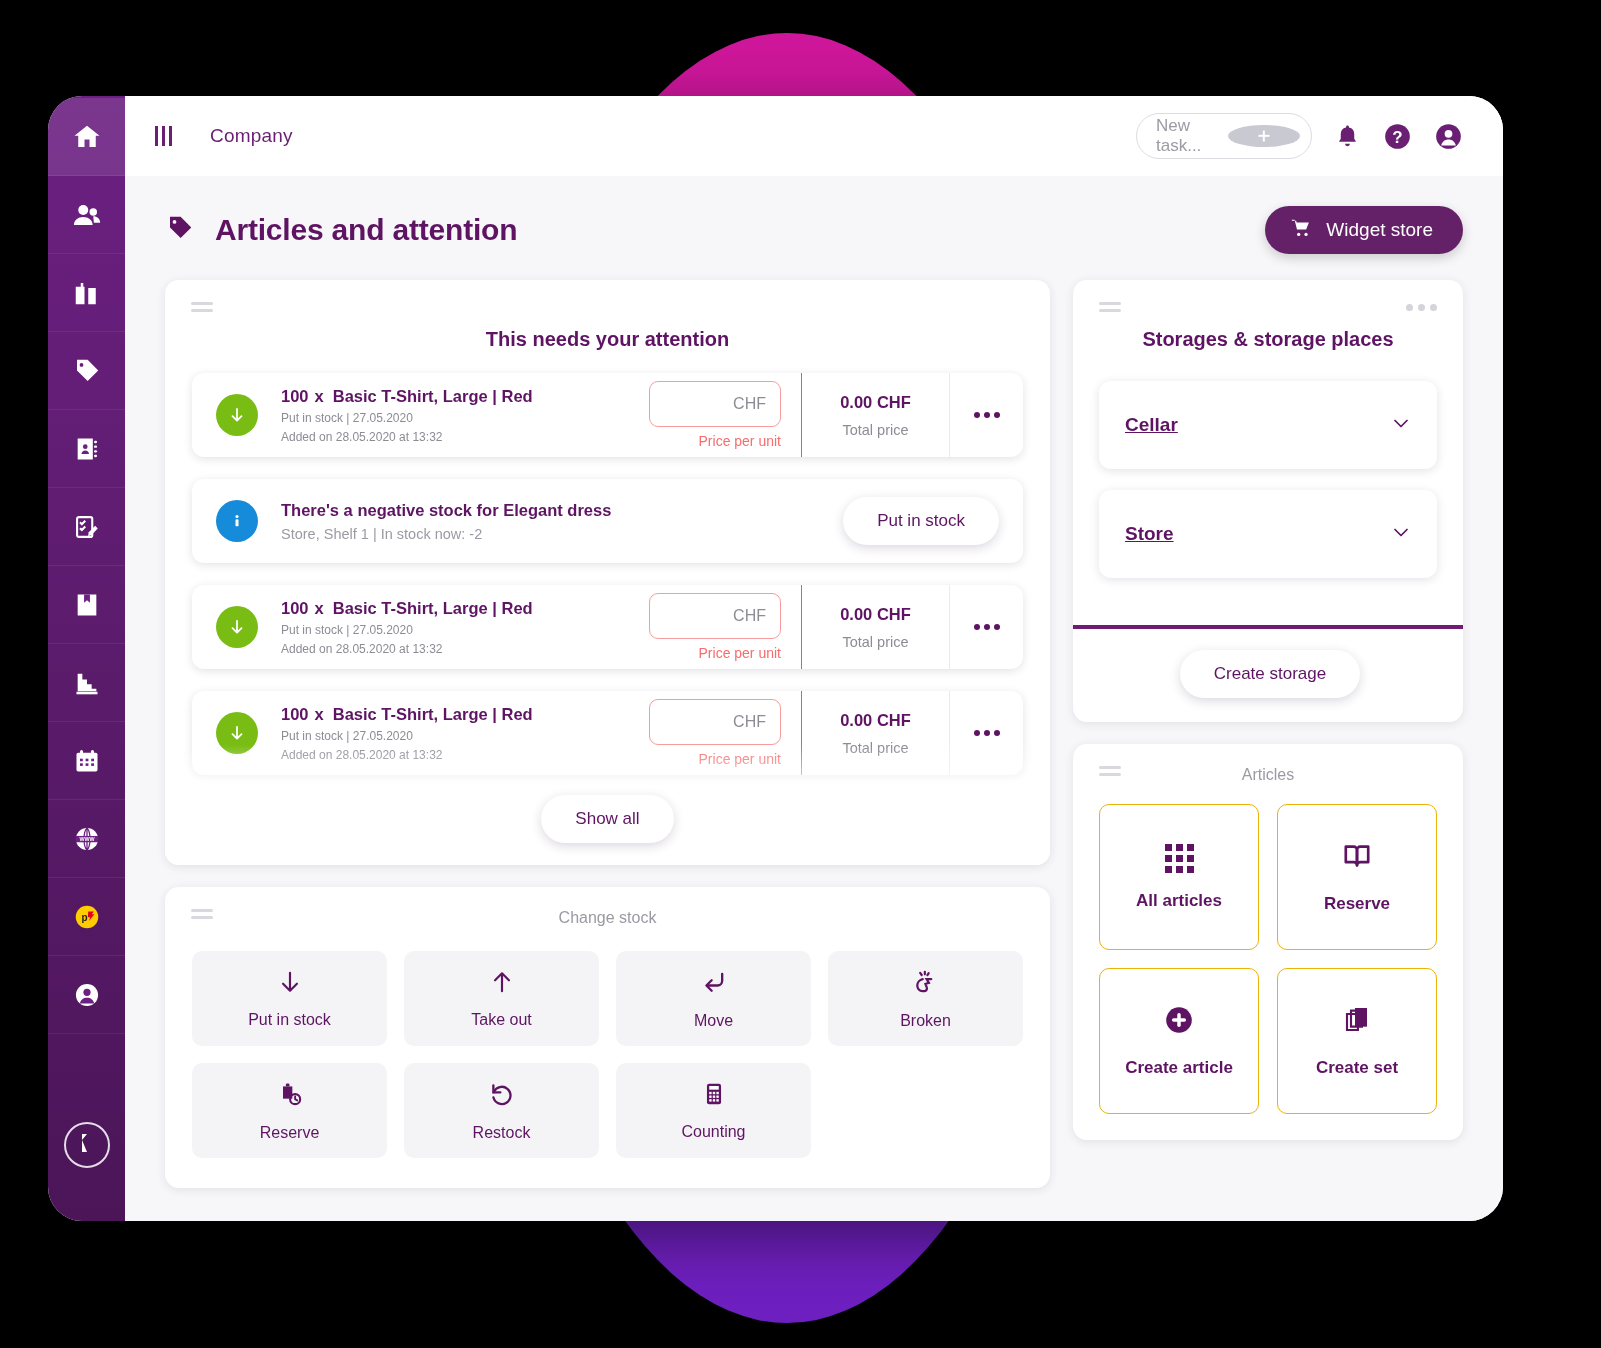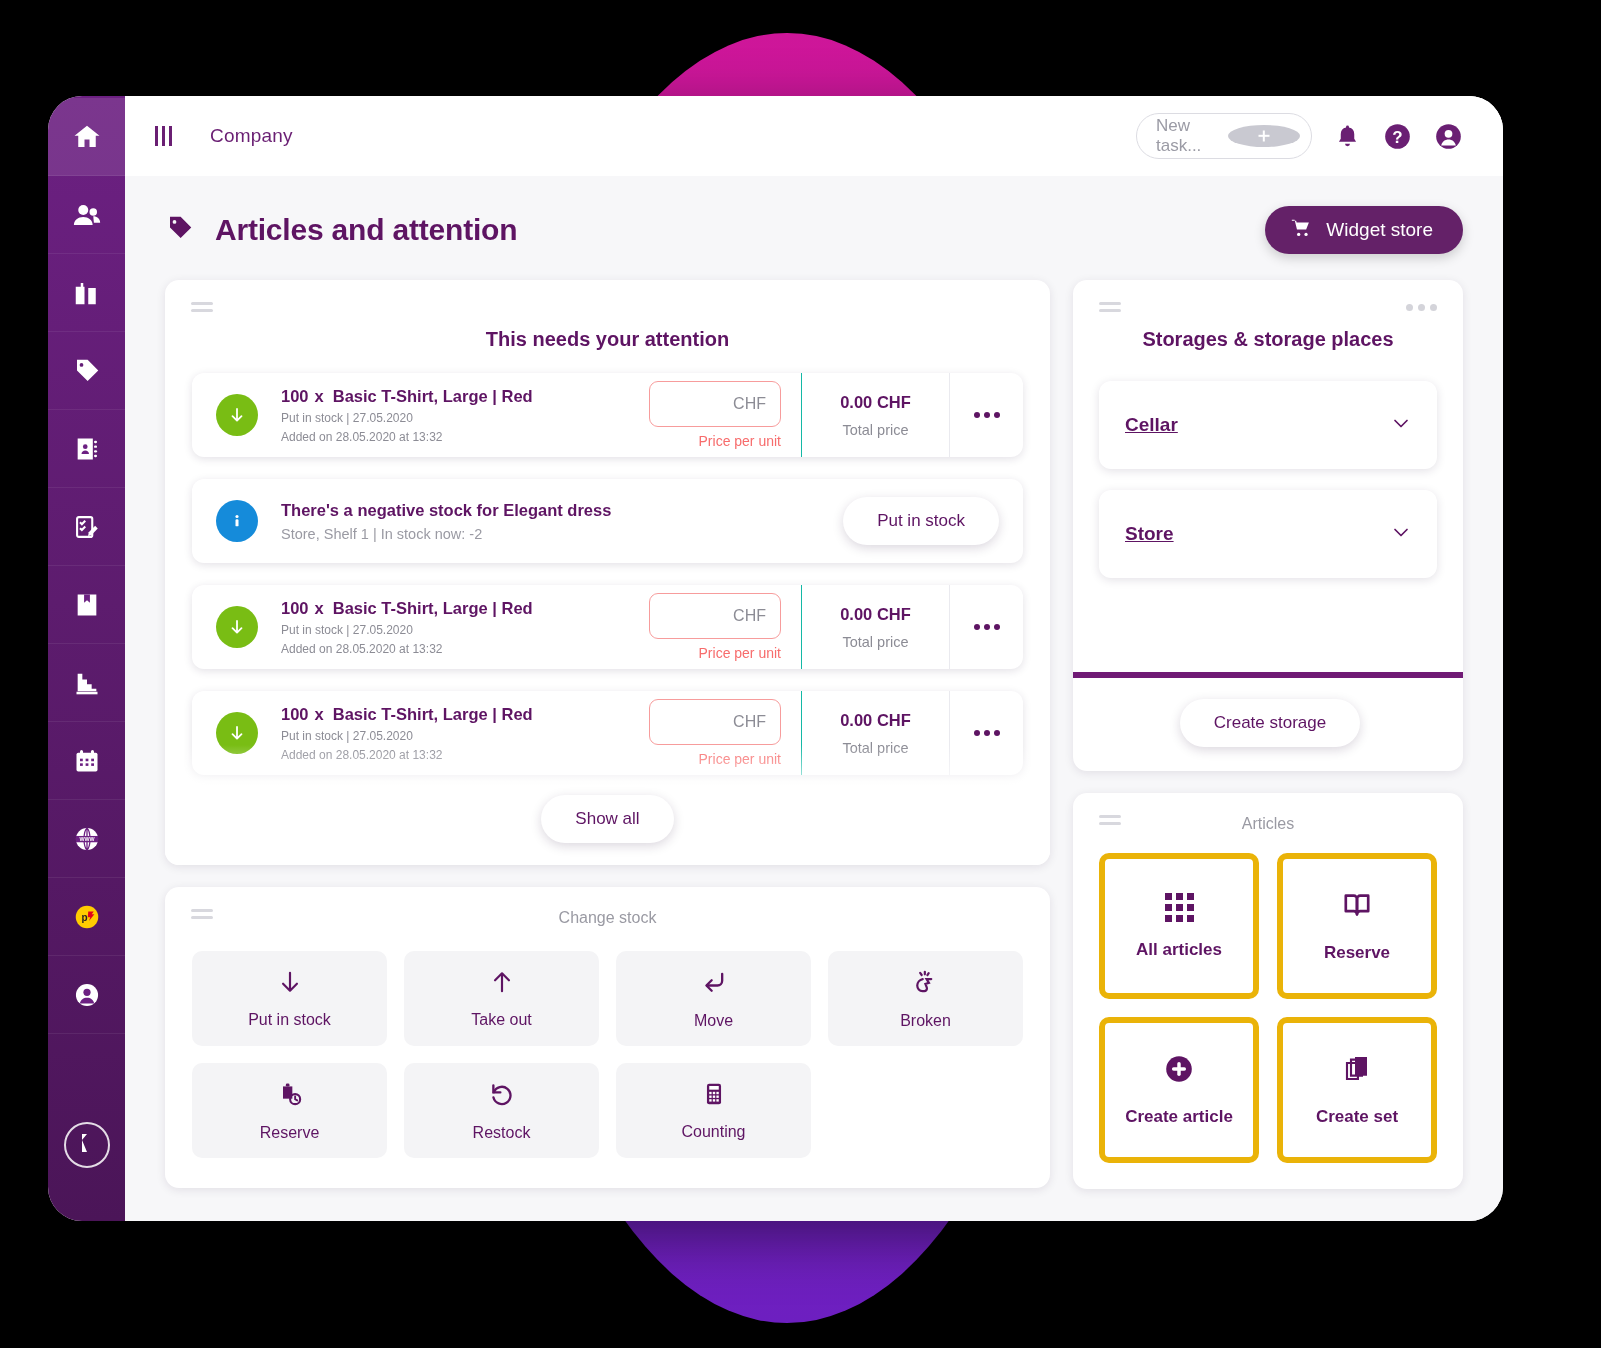--- a/index.html
+++ b/index.html
@@ -233,33 +233,32 @@
     display: flex; align-items: center;
     padding: 0 24px 0 26px;
     margin-bottom: 21px; cursor: pointer;
   }
   .stor-name {
     color: #5E1463; font-weight: bold; font-size: 19px;
     text-decoration: underline;
   }
   .stor-chev { margin-left: auto; }
   .card-foot {
-    border-top: 6px solid #701a75;
+    border-top: 4px solid #701a75;
     display: flex; align-items: center; justify-content: center;
     padding: 21px 0 24px 4px;
-    margin-top: 47px;
   }
 
   
   .art-grid {
     display: grid; grid-template-columns: 1fr 1fr; gap: 18px;
     padding: 10px 26px 26px 26px;
   }
   .art-tile {
-    border: 6px solid #eab308; border-radius: 10px;
+    border: 1px solid #eab308; border-radius: 10px;
     height: 146px;
     display: flex; flex-direction: column; align-items: center; justify-content: center;
     gap: 18px; cursor: pointer; background: #fff;
   }
   .art-tile .lbl { color: #5E1463; font-weight: bold; font-size: 17px; }
   .dotgrid { display: grid; grid-template-columns: repeat(3, 7px); gap: 4px; }
   .dotgrid i { width: 7px; height: 7px; background: #5E1463; display: block; }
 </style>
 </head>
 <body>

